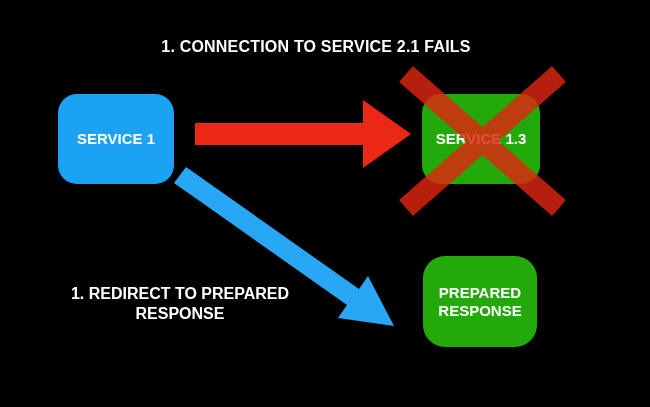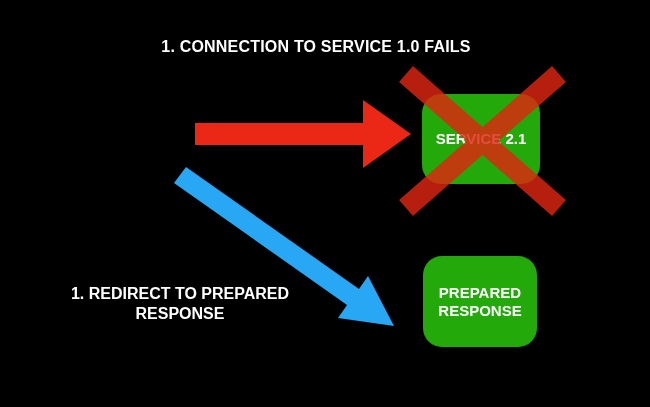--- a/index.html
+++ b/index.html
@@ -44,41 +44,44 @@
     justify-content: center;
     text-align: center;
     font-size: 15px;
     border-radius: 19px;
     z-index: 1;
   }
   .node-label { line-height: 18px; }
   .node-label .line { display: block; }
   .node-service1 { left: 58px;  top: 94px;  width: 116px; height: 90px; }
   .node-service21 { left: 422px; top: 94px;  width: 118px; height: 90px; }
-  .node-prepared { left: 423px; top: 256px; width: 114px; height: 91px; }
+  .node-prepared { left: 423px; top: 256px; width: 114px; height: 91px; border-radius: 22px; }
   svg.overlay {
     position: absolute;
     left: 0;
     top: 0;
     width: 650px;
     height: 407px;
     z-index: 2;
     pointer-events: none;
   }
 </style>
 </head>
 <body>
 
 <div class="stage" style="color: rgb(255, 255, 255);">
 
-  <div class="title">1. CONNECTION TO SERVICE 1.0 FAILS</div>
+  <div class="title">1. CONNECTION TO SERVICE 2.1 FAILS</div>
 
+  <div class="node node-service1" style="background: rgb(28, 162, 243);">
+    <span class="node-label">SERVICE 1</span>
+  </div>
 
   <div class="node node-service21" style="background: rgb(36, 169, 10);">
-    <span class="node-label">SERVICE 2.1</span>
+    <span class="node-label">SERVICE 1.3</span>
   </div>
 
   <div class="node node-prepared" style="background: rgb(36, 169, 10);">
     <span class="node-label">
       <span class="line">PREPARED</span>
       <span class="line">RESPONSE</span>
     </span>
   </div>
 
   <div class="caption2">

